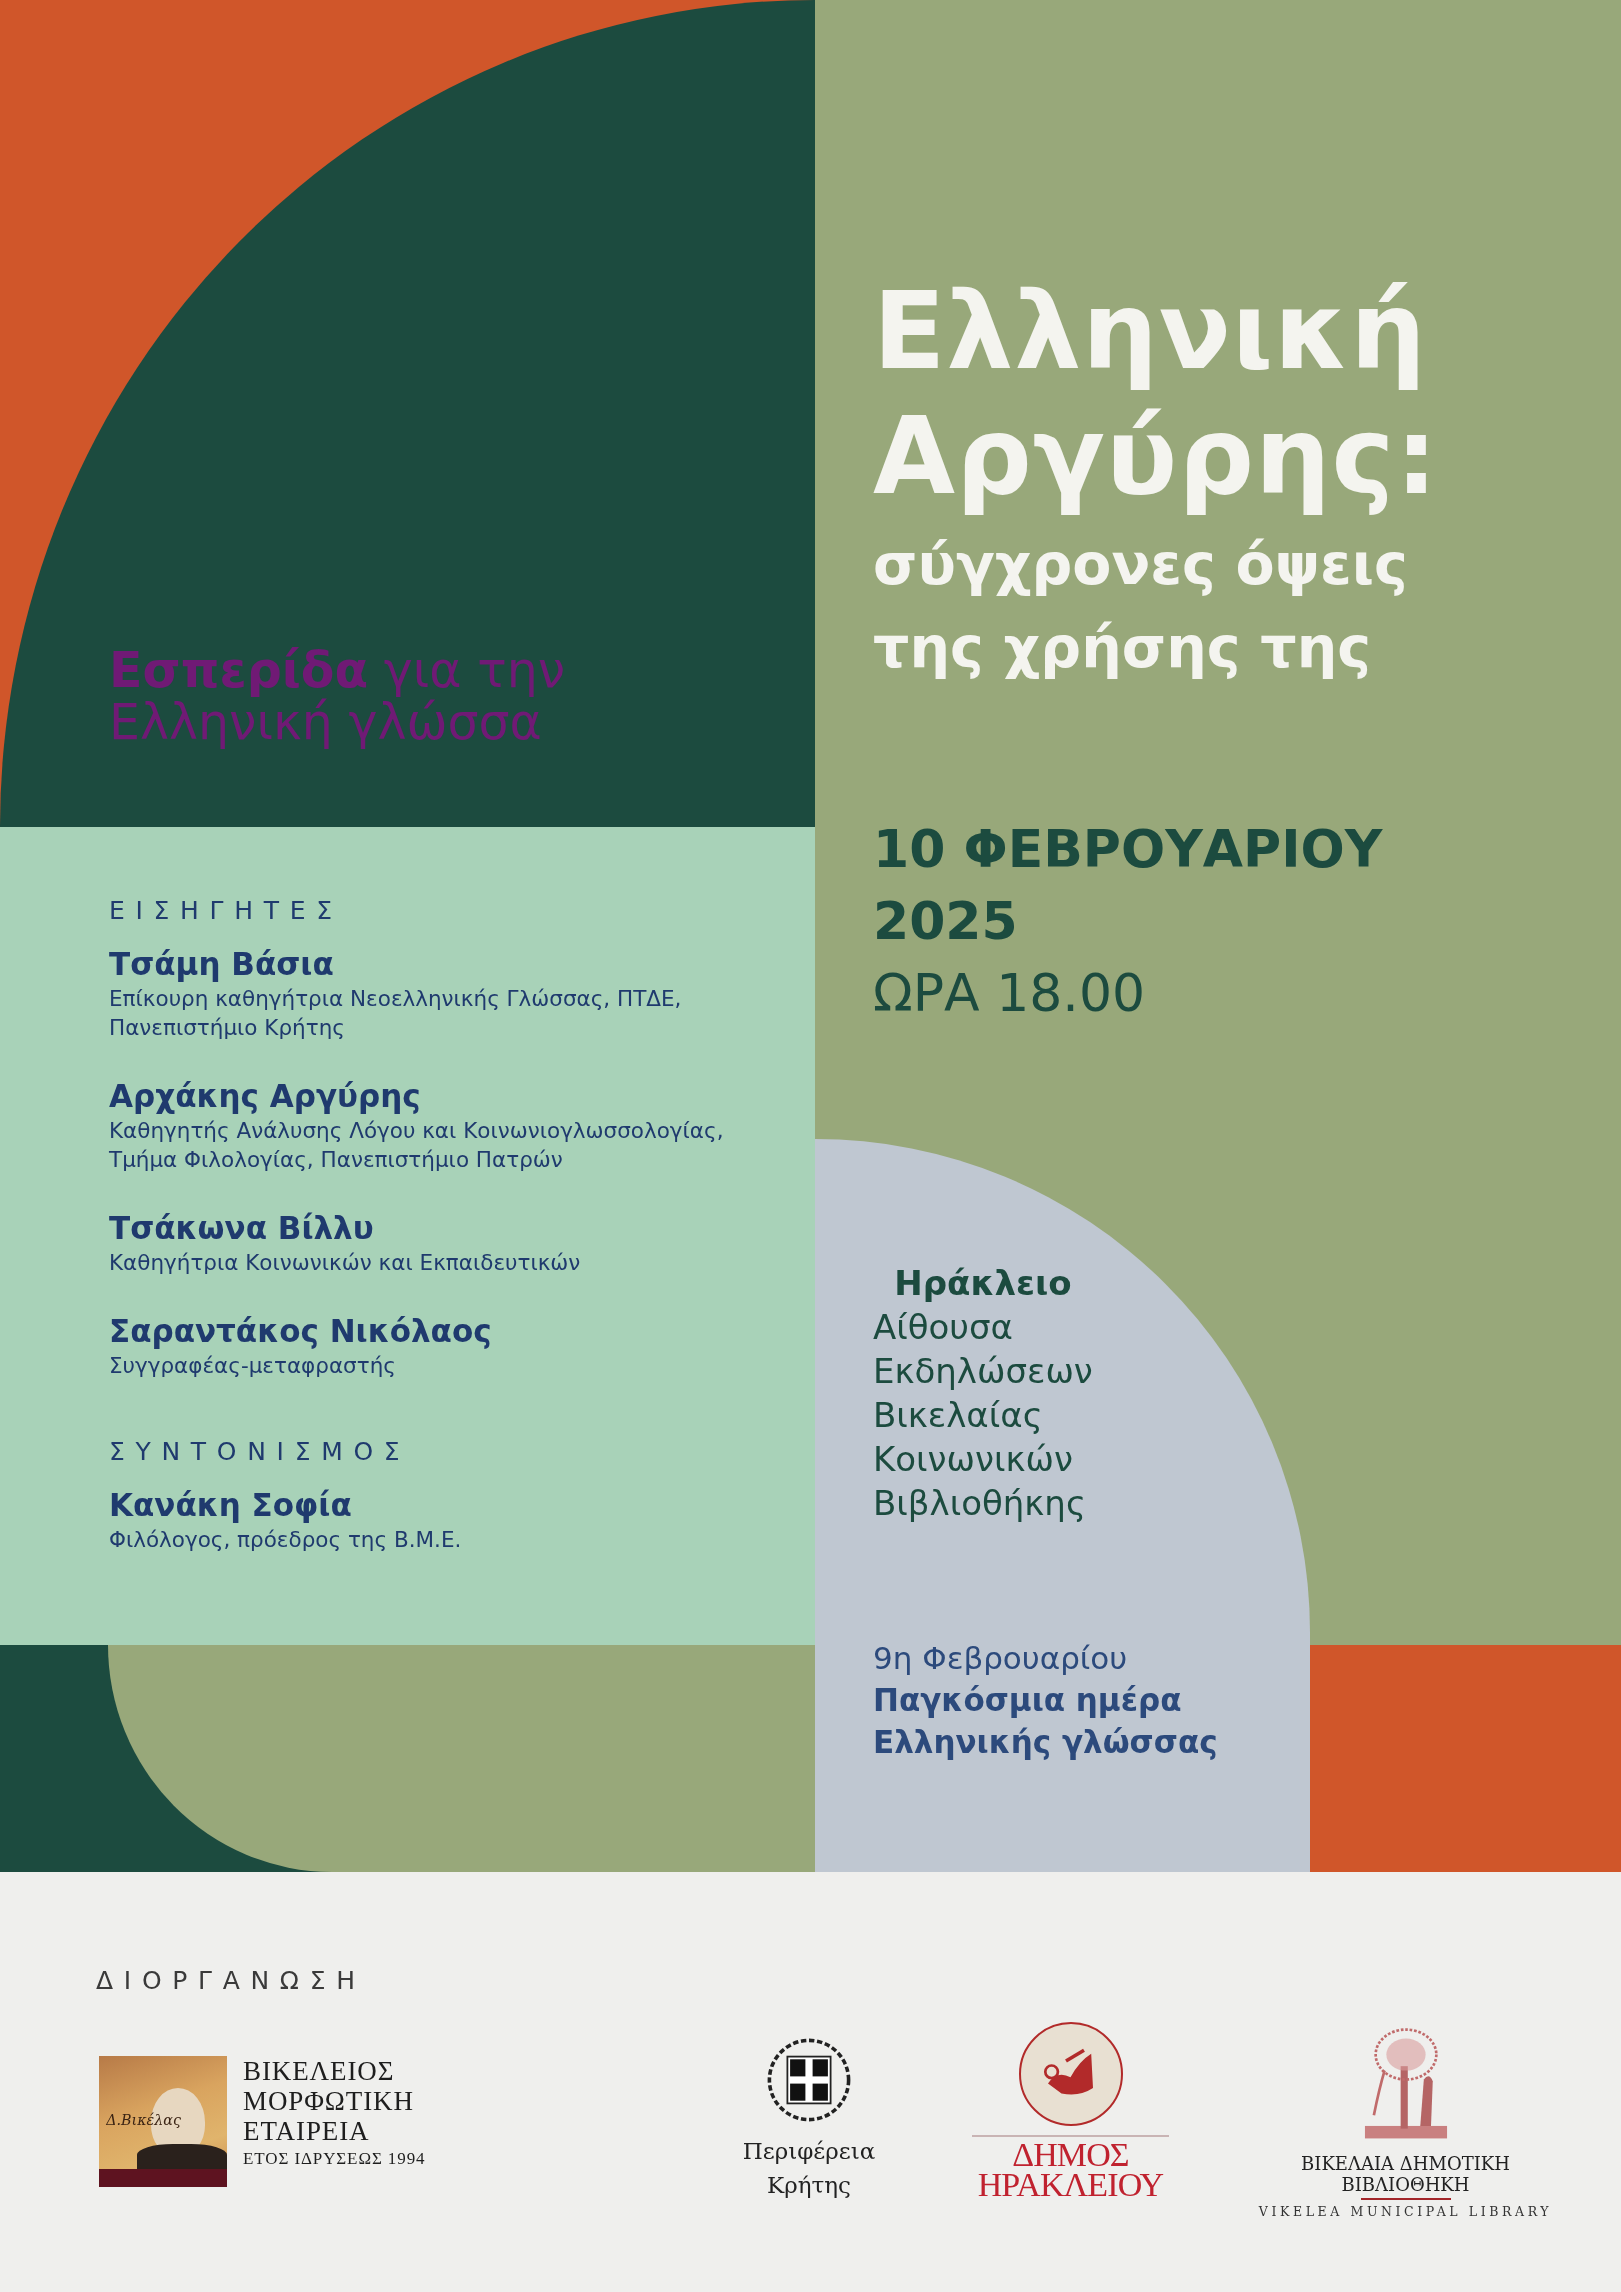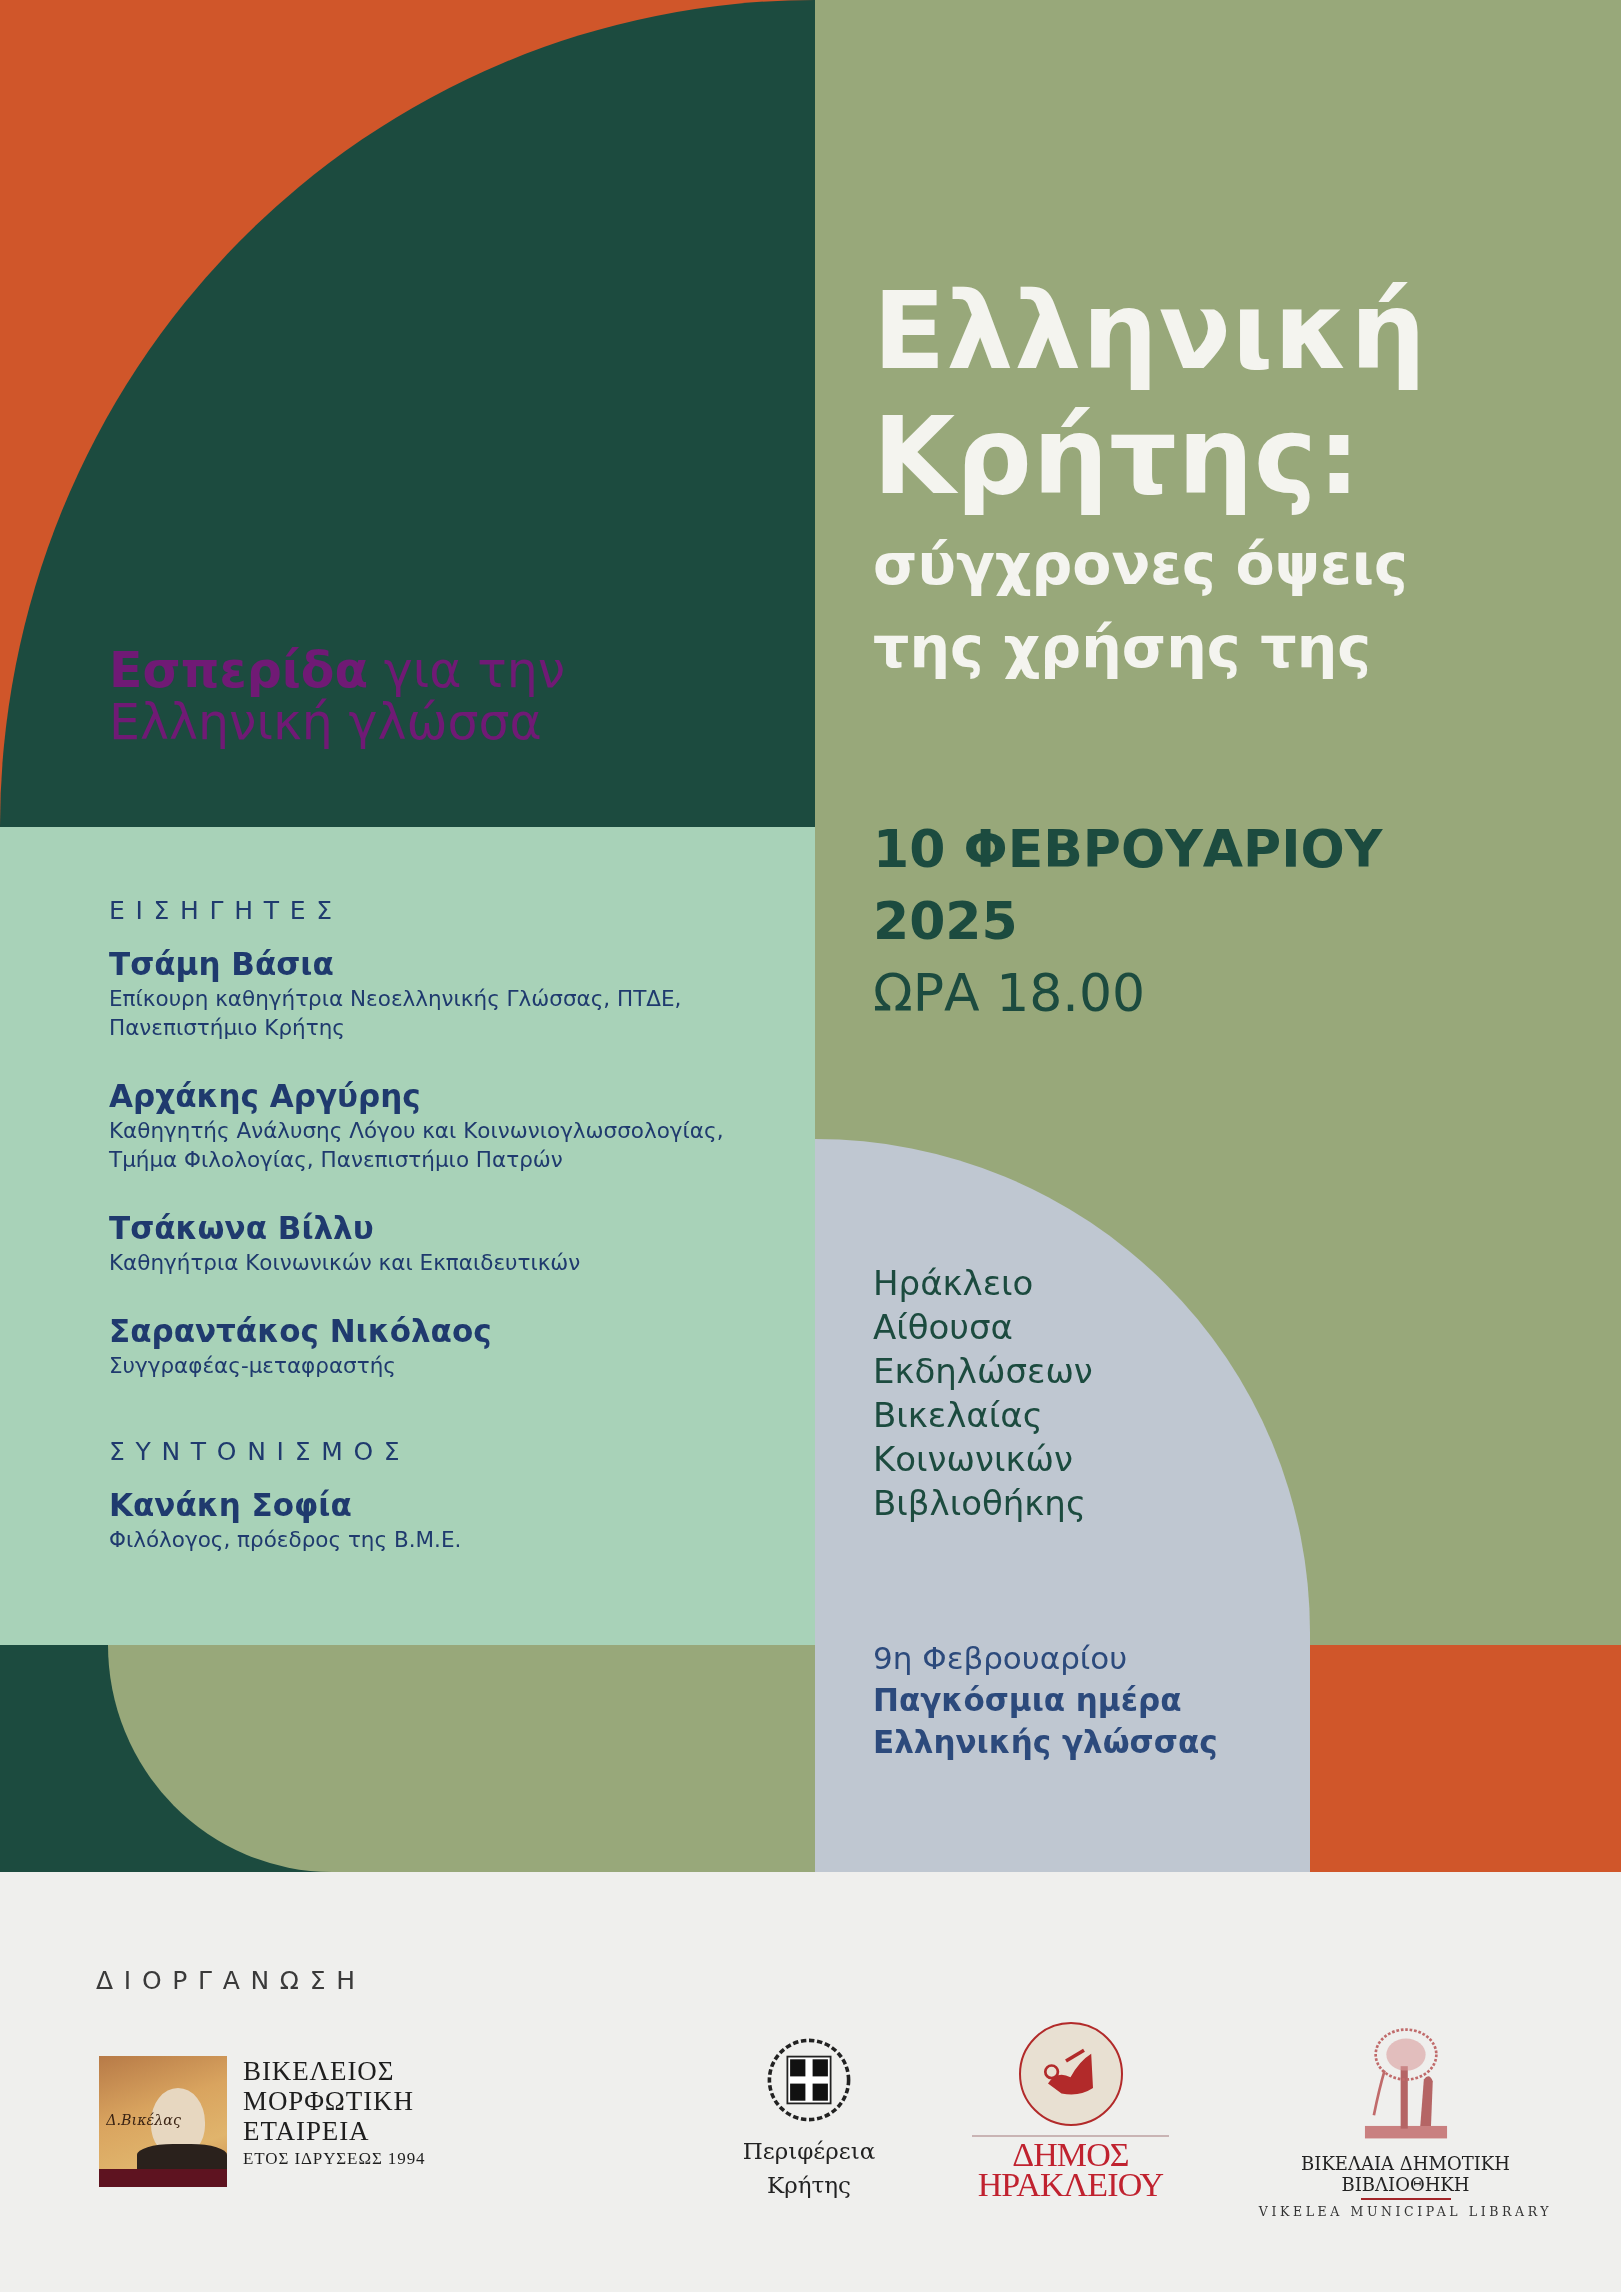--- a/index.html
+++ b/index.html
@@ -45,21 +45,21 @@
   
   #speakers { left: 109px; top: 896px; color: #1f3a6e; width: 699px; }
   .section-label { font-size: 25px; letter-spacing: 10.7px; margin-bottom: 19.7px; }
   .person { margin-bottom: 34px; }
   .person .name { font-size: 31px; font-weight: bold; line-height: 39px; }
   .person .role { font-size: 21.5px; line-height: 29.6px; }
   #coord-label { margin-top: 57px; }
 
   
   #venue { left: 873px; top: 1261px; color: #1c4b3f; font-size: 34px; line-height: 44px; }
-  #venue .b { font-weight: normal; }
+  #venue .b { font-weight: bold; text-align: center; }
 
   #worldday { left: 873px; top: 1637px; color: #2c4a7c; font-size: 31px; line-height: 42px; }
   #worldday .b { font-weight: bold; }
 
   
   #org-label { left: 96px; top: 1966px; color: #3a3a3a; font-size: 25px; letter-spacing: 10.7px; }
 
   #logo-bme { left: 99px; top: 2056px; display: flex; align-items: flex-start; }
   .bme-img {
     width: 128px; height: 131px; position: relative; overflow: hidden;
@@ -111,21 +111,21 @@
 <div id="bg-orange-br" class="abs"></div>
 <div id="footer" class="abs"></div>
 
 <div id="subtitle" class="abs">
   <div><b>Εσπερίδα</b><span> για την</span></div>
   <div>Ελληνική γλώσσα</div>
 </div>
 
 <div id="title" class="abs">
   <div class="big">Ελληνική</div>
-  <div class="big">Κρήτης:</div>
+  <div class="big">Αργύρης:</div>
   <div class="small">σύγχρονες όψεις</div>
   <div class="small">της χρήσης της</div>
 </div>
 
 <div id="date" class="abs">
   <div class="b">10 ΦΕΒΡΟΥΑΡΙΟΥ</div>
   <div class="b">2025</div>
   <div>ΩΡΑ 18.00</div>
 </div>
 

